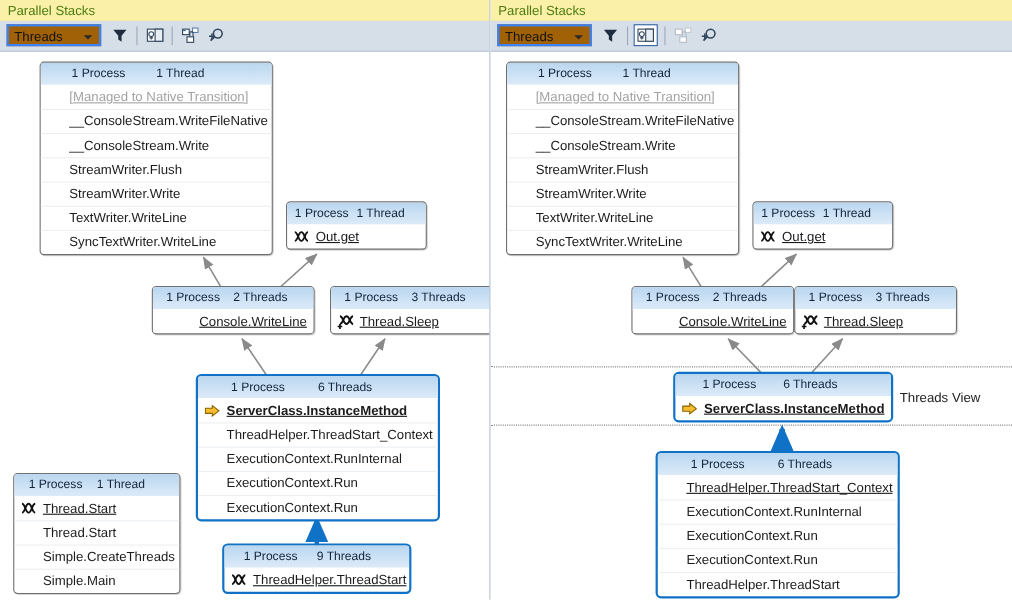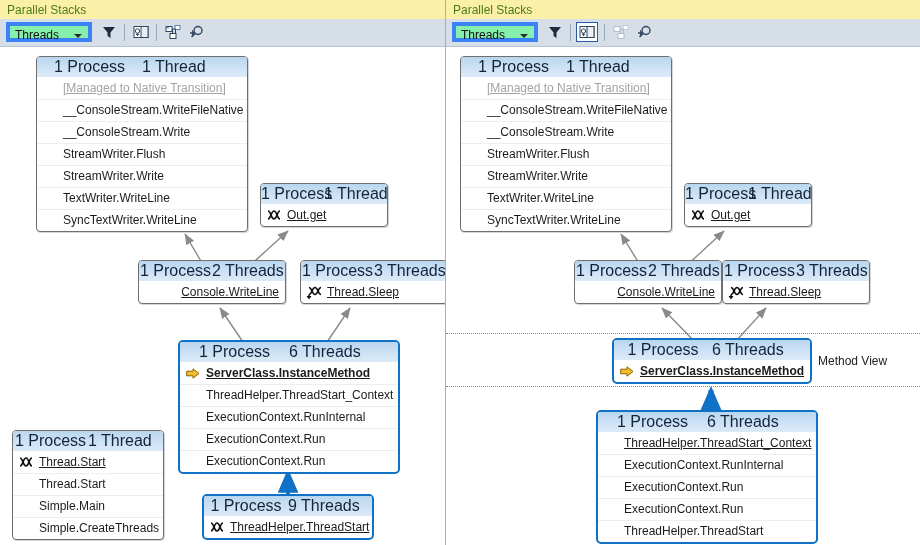--- a/index.html
+++ b/index.html
@@ -29,21 +29,21 @@
     white-space:nowrap;
   }
   
   .toolbar{
     position:absolute;left:0;top:19px;right:0;height:27px;
     background:#d6dee8;
     border-bottom:1px solid #b8c4d2;
   }
   .combo{
     position:absolute;left:6px;top:3px;width:86px;height:20px;
-    background:#86efac;border:4px solid #3b82f6;
+    background:#a16207;border:2px solid #3b82f6;
     box-sizing:border-box;
   }
   .combo .cval{
     position:absolute;left:5px;top:2px;font-size:12px;color:#111;line-height:15px;
     white-space:nowrap;
   }
   .combo .carrow{
     position:absolute;right:6px;top:8px;width:0;height:0;
     border-left:4px solid transparent;border-right:4px solid transparent;
     border-top:4px solid #2b2b2b;
@@ -73,21 +73,21 @@
   .box.sel{
     border:2px solid #0f72c6;
     border-radius:5px;
     box-shadow:none;
   }
   .box .hdr{
     position:relative;height:20px;line-height:20px;
     background:linear-gradient(to bottom,#b9d6ef 0%,#cde2f5 55%,#dceaf8 100%);
     border-bottom:1px solid #ffffff;
     border-radius:3px 3px 0 0;
-    font-size:16px;color:#13243a;
+    font-size:11px;color:#13243a;
   }
   .box.sel .hdr{border-radius:2px 2px 0 0;}
   .box .hdr .proc{position:absolute;left:0;right:50%;text-align:center;white-space:nowrap;}
   .box .hdr .thr{position:absolute;left:50%;right:0;text-align:left;white-space:nowrap;}
   .frames{padding:0;}
   .frame{
     position:relative;
     height:21px;line-height:21px;
     border-top:1px solid #eceff2;
     font-size:12px;color:#1b1b1b;
@@ -265,22 +265,22 @@
     </div>
     <div class="frames">
       <div class="frame ind">
         <svg class="ticon" viewBox="0 0 16 15">
           <path d="M2 3 C5 3, 5 11, 8 11 C11 11, 11 3, 14 3" stroke="#111" stroke-width="1.7" fill="none"></path>
           <path d="M2 11 C5 11, 5 3, 8 3 C11 3, 11 11, 14 11" stroke="#111" stroke-width="1.7" fill="none"></path>
         </svg>
         <span>Thread.Start</span>
       </div>
       <div class="frame ind">Thread.Start</div>
+      <div class="frame ind">Simple.CreateThreads</div>
       <div class="frame ind">Simple.Main</div>
-      <div class="frame ind">Simple.CreateThreads</div>
     </div>
   </div>
 
   <div class="box sel" id="lb-threadhelper" style="left:202px;top:494px;width:172px;">
     <div class="hdr">
       <span class="proc">1 Process</span>
       <span class="thr">9 Threads</span>
     </div>
     <div class="frames">
       <div class="frame ind">
@@ -334,21 +334,21 @@
       <svg width="17" height="16" viewBox="0 0 17 16">
         <circle cx="9.5" cy="6.5" r="4" fill="none" stroke="#31465e" stroke-width="1.4"></circle>
         <path d="M6.4 9.6 L3 13" stroke="#31465e" stroke-width="1.6"></path>
         <path d="M1.5 9 L7 9 M4.2 6.5 L4.2 11.5" stroke="#31465e" stroke-width="1.4"></path>
       </svg>
     </div>
   </div>
 
   <div class="dotline" style="left:0;right:0;top:333px;"></div>
   <div class="dotline" style="left:0;right:0;top:386px;"></div>
-  <span class="mvlabel" style="left:372px;top:354px;">Method View</span>
+  <span class="mvlabel" style="left:372px;top:354px;">Threads View</span>
 
   <svg class="edges">
     <defs>
       <marker id="ah2" markerWidth="9" markerHeight="9" refX="7.4" refY="3.2" orient="auto">
         <path d="M0,0 L8,3.2 L0,6.4 z" fill="#8a8a8a"></path>
       </marker>
       <marker id="ahb2" markerWidth="7" markerHeight="7" refX="5.2" refY="2.6" orient="auto">
         <path d="M0,0 L6,2.6 L0,5.2 z" fill="#0f72c6"></path>
       </marker>
     </defs>

